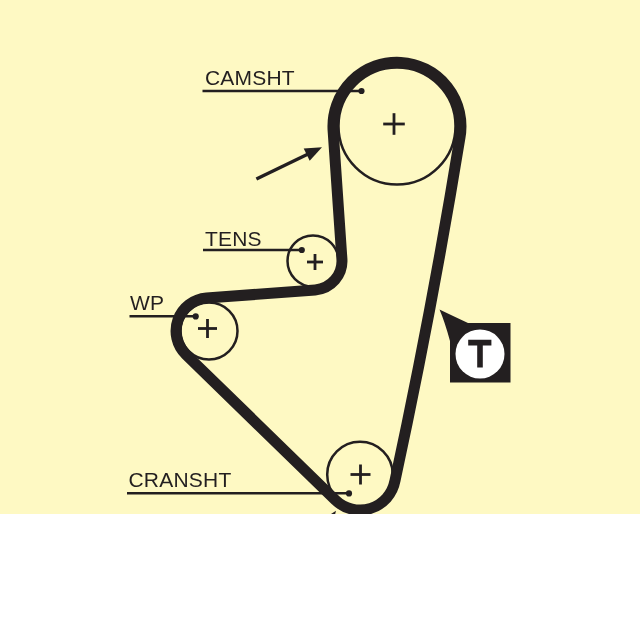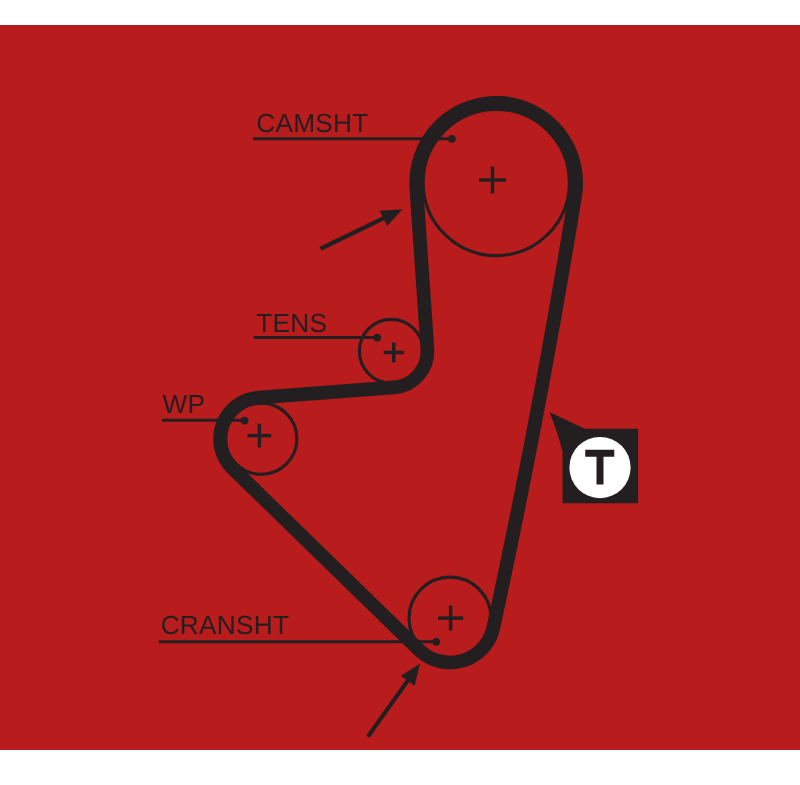--- a/index.html
+++ b/index.html
@@ -1,17 +1,17 @@
 <!DOCTYPE html>
 <html><head>
 <meta charset="utf-8">
 <style>
   html,body{margin:0;padding:0;background:#ffffff;}
-  .page{position:relative;width:640px;height:580px;background:#b91c1c;overflow:hidden;
-        font-family:"Liberation Sans",sans-serif;margin-top:20px;}
+  .page{position:relative;width:640px;height:514px;background:#fef9c3;overflow:hidden;
+        font-family:"Liberation Sans",sans-serif;}
 </style>
 </head>
 <body>
 <div class="page">
 <svg width="640" height="628" viewBox="0 0 640 628" xmlns="http://www.w3.org/2000/svg">
 
   <g stroke="#231f20" stroke-width="2.4">
     <line x1="202.5" y1="91" x2="361.5" y2="91"></line>
     <line x1="203" y1="250" x2="301.8" y2="250"></line>
     <line x1="129.5" y1="316.2" x2="195.6" y2="316.2"></line>

